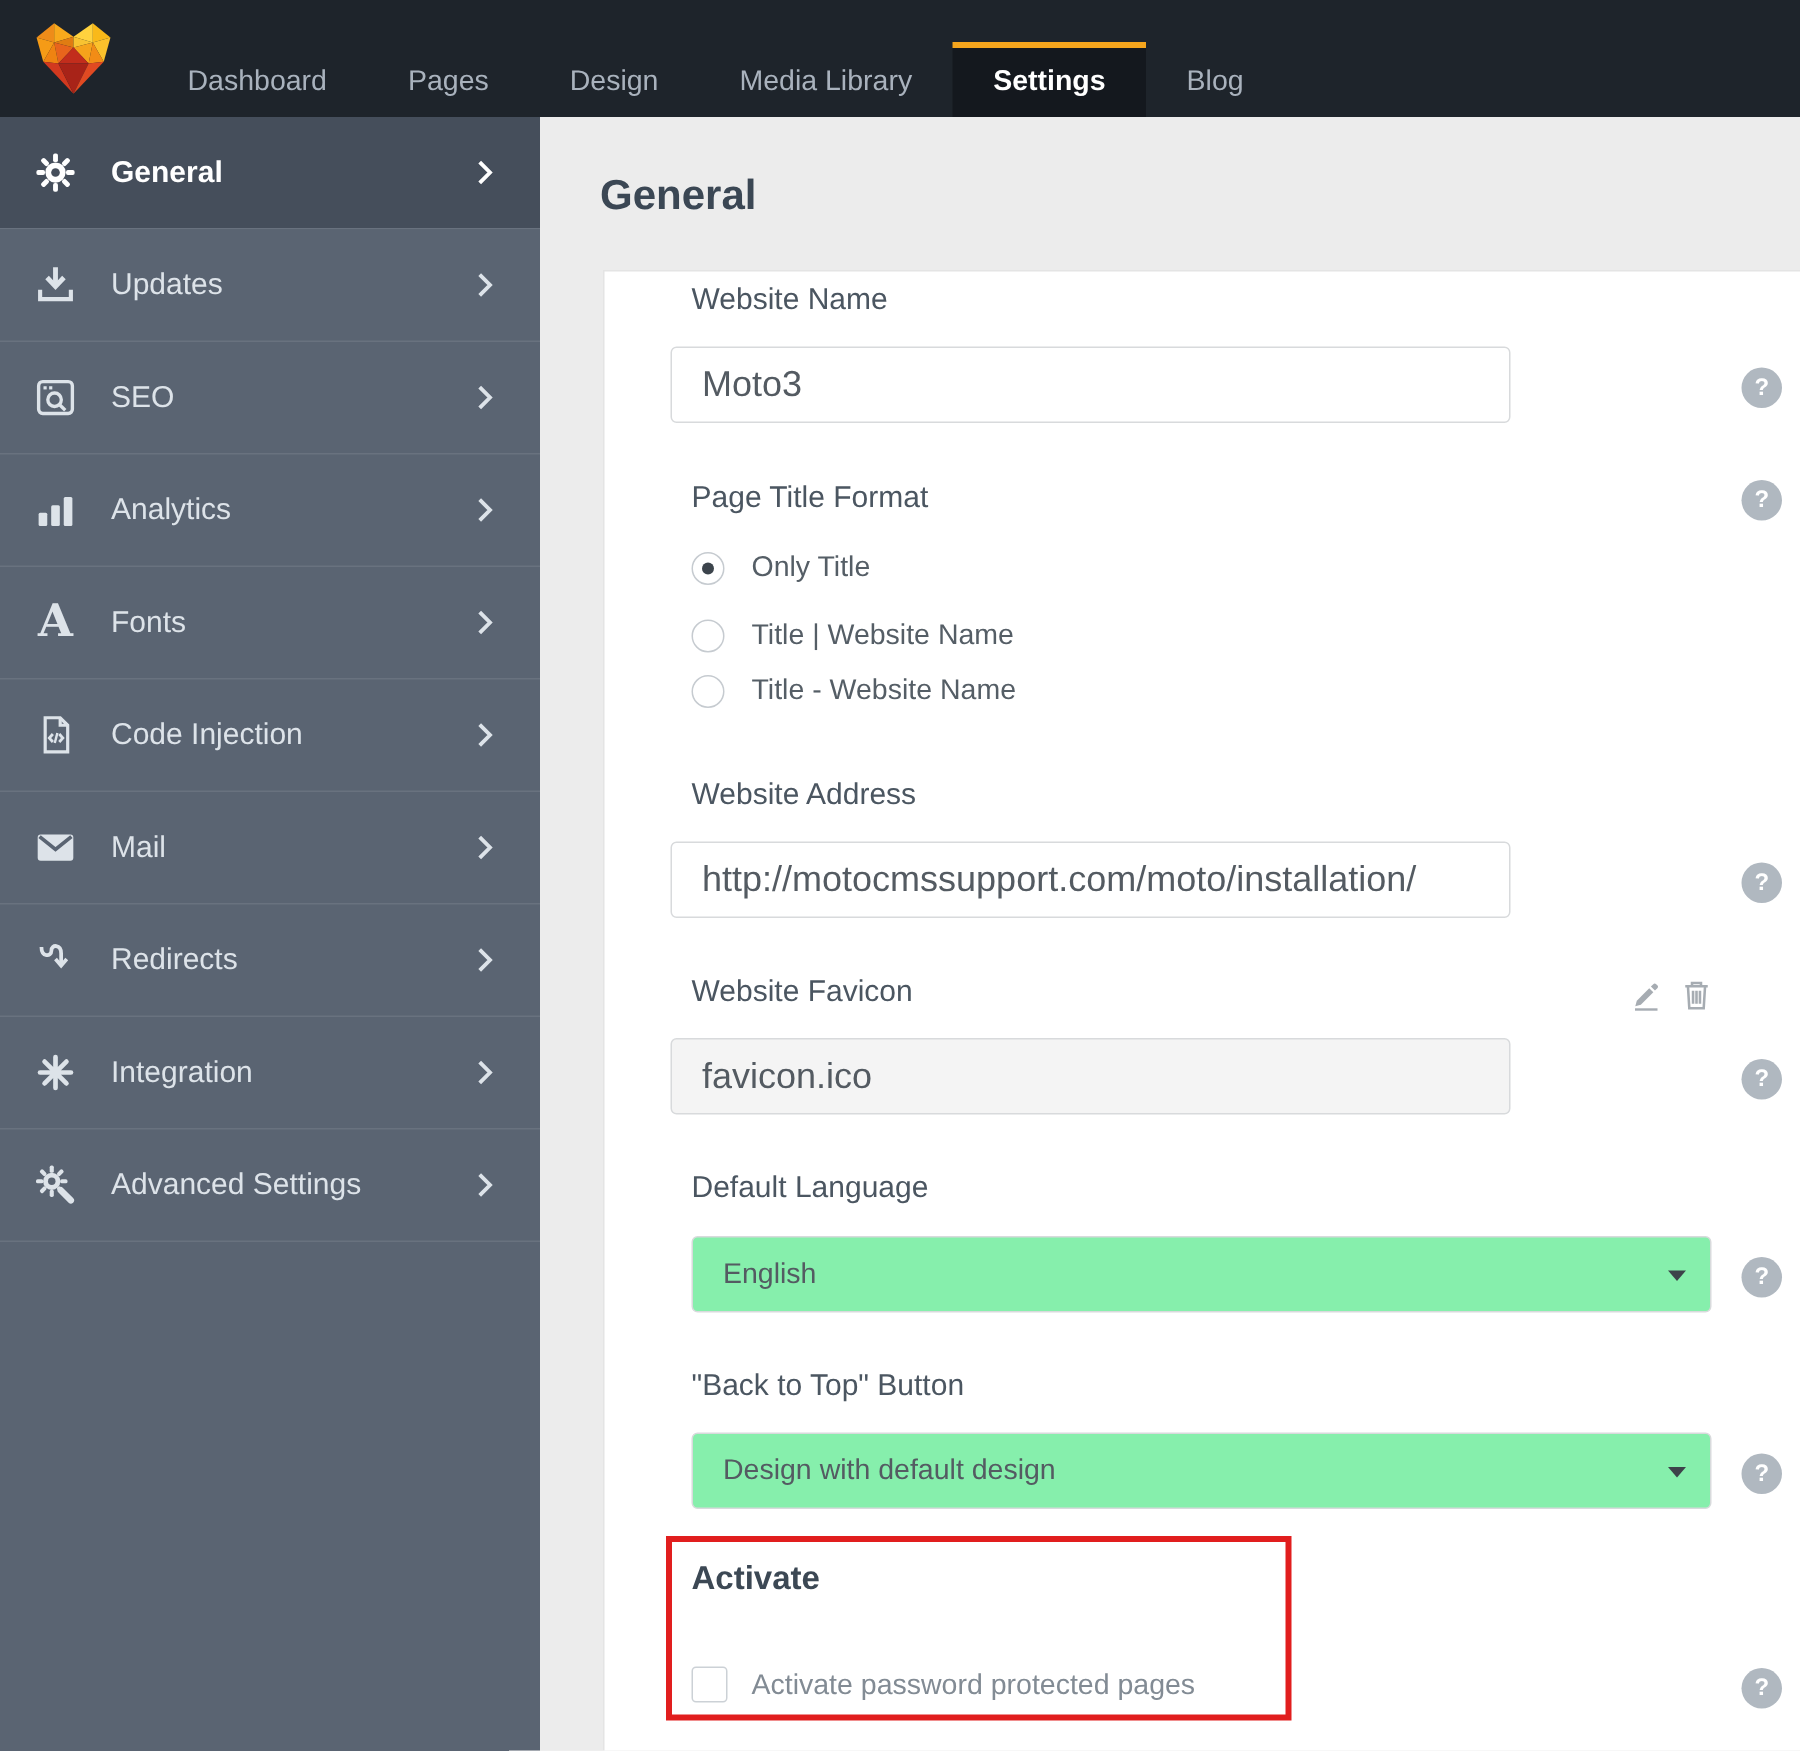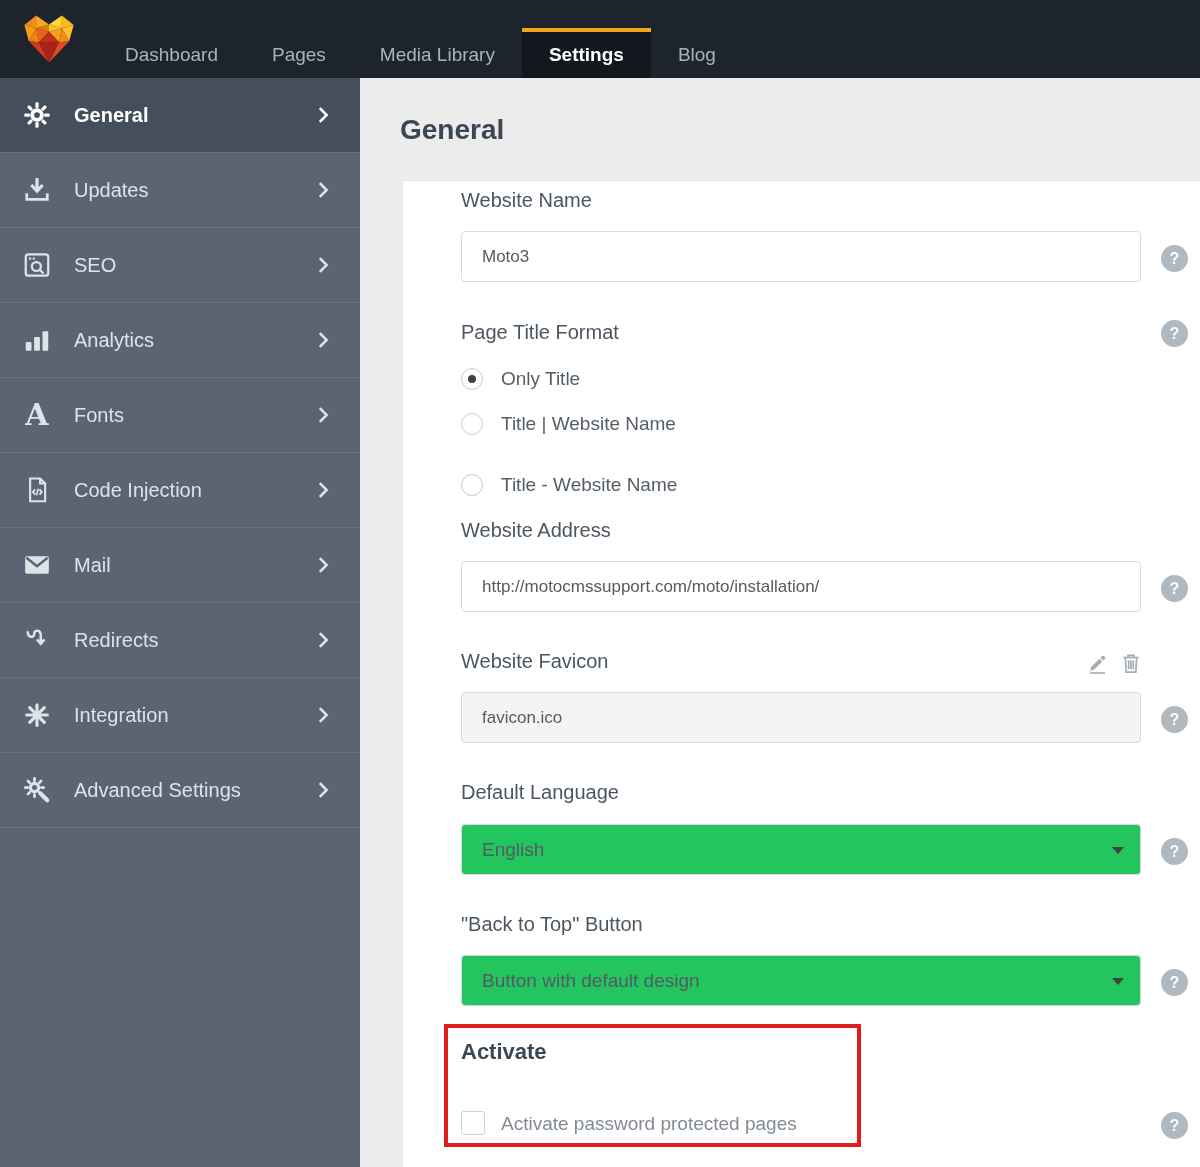--- a/index.html
+++ b/index.html
@@ -24,23 +24,23 @@
   .side-label { margin-left:20px; font-size:20px; }
   .chevron { margin-left:auto; margin-right:26px; display:flex; align-items:center; }
   .chevron svg { width:22px; height:24px; }
 
   
   .main { position:absolute; left:360px; top:78px; right:0; bottom:0; background:#ececec; }
   .page-title { position:absolute; left:40px; top:36px; font-size:28px; font-weight:600; color:#3b4754; }
   .panel { position:absolute; left:42px; top:102px; right:0; bottom:0; background:#ffffff; border-left:1px solid #e4e4e4; border-top:1px solid #e4e4e4; }
 
   .f-label { position:absolute; left:58px; font-size:20px; color:#4b5661; white-space:nowrap; }
-  .text-input { position:absolute; left:58px; width:680px; height:51px; border:1px solid #d8dadc; border-radius:4px; padding:0 20px; font-size:17px; color:#545b62; font-family:"Liberation Sans", sans-serif; background:#fff; outline:none; }
+  .text-input { position:absolute; left:44px; width:560px; height:51px; border:1px solid #d8dadc; border-radius:4px; padding:0 20px; font-size:24px; color:#545b62; font-family:"Liberation Sans", sans-serif; background:#fff; outline:none; }
   .text-input.readonly { background:#f4f4f4; }
-  .select-box { position:absolute; left:58px; width:680px; height:51px; border:1px solid #d8dadc; border-radius:4px; background:#22c55e; display:flex; align-items:center; padding:0 20px; font-size:19px; color:#545b62; cursor:pointer; }
+  .select-box { position:absolute; left:58px; width:680px; height:51px; border:1px solid #d8dadc; border-radius:4px; background:#86efac; display:flex; align-items:center; padding:0 20px; font-size:19px; color:#545b62; cursor:pointer; }
   .select-caret { position:absolute; right:16px; top:50%; margin-top:-3px; width:0; height:0; border-left:6px solid transparent; border-right:6px solid transparent; border-top:7px solid #3d434a; }
 
   .help-badge { position:absolute; left:758px; width:27px; height:27px; border-radius:50%; background:#b0b8c0; color:#ffffff; font-size:16px; font-weight:bold; text-align:center; line-height:27px; cursor:pointer; }
 
   .radio-row { position:absolute; left:58px; display:flex; align-items:center; cursor:pointer; }
   .radio { width:22px; height:22px; border:1px solid #c6cbd0; border-radius:50%; background:#fff; position:relative; flex:none; }
   .radio.checked::after { content:""; position:absolute; left:6px; top:6px; width:8px; height:8px; border-radius:50%; background:#3c444c; }
   .radio-label { margin-left:18px; font-size:19px; color:#555e66; white-space:nowrap; }
 
   .fav-icon { position:absolute; width:24px; height:26px; cursor:pointer; color:#a6acb2; }
@@ -71,20 +71,21 @@
       <polygon points="68,52 73,27 86,50" fill="#f28c16"></polygon>
       <polygon points="14,50 32,52 50,88" fill="#d2391f"></polygon>
       <polygon points="32,52 50,33 68,52" fill="#c22d1c"></polygon>
       <polygon points="32,52 68,52 50,88" fill="#a82318"></polygon>
       <polygon points="68,52 86,50 50,88" fill="#e04a22"></polygon>
     </svg>
   </div>
   <nav class="topnav">
     <a class="nav-item">Dashboard</a>
     <a class="nav-item">Pages</a>
+    <a class="nav-item">Design</a>
     <a class="nav-item">Media Library</a>
     <a class="nav-item active">Settings</a>
     <a class="nav-item">Blog</a>
   </nav>
 </header>
 
 <aside class="sidebar">
 
   <div class="side-item active">
     <span class="side-icon">
@@ -280,21 +281,21 @@
     <div class="help-badge" style="top:139px">?</div>
 
     <div class="radio-row" style="top:187px">
       <span class="radio checked"></span>
       <span class="radio-label">Only Title</span>
     </div>
     <div class="radio-row" style="top:232px">
       <span class="radio"></span>
       <span class="radio-label">Title | Website Name</span>
     </div>
-    <div class="radio-row" style="top:293px">
+    <div class="radio-row" style="top:269px">
       <span class="radio"></span>
       <span class="radio-label">Title - Website Name</span>
     </div>
 
     <div class="f-label" style="top:338px">Website Address</div>
     <input class="text-input" style="top: 380px;" type="text" value="http://motocmssupport.com/moto/installation/">
     <div class="help-badge" style="top:394px">?</div>
 
     <div class="f-label" style="top:469px">Website Favicon</div>
     <span class="fav-icon" style="left:683px; top:469px">
@@ -319,21 +320,21 @@
 
     <div class="f-label" style="top:600px">Default Language</div>
     <div class="select-box" style="top:643px">
       <span>English</span>
       <span class="select-caret"></span>
     </div>
     <div class="help-badge" style="top:657px">?</div>
 
     <div class="f-label" style="top:732px">"Back to Top" Button</div>
     <div class="select-box" style="top:774px">
-      <span>Button with default design</span>
+      <span>Design with default design</span>
       <span class="select-caret"></span>
     </div>
     <div class="help-badge" style="top:788px">?</div>
 
     <div class="annotation-box"></div>
     <div class="security-heading">Activate</div>
     <span class="checkbox"></span>
     <div class="checkbox-label">Activate password protected pages</div>
     <div class="help-badge" style="top:931px">?</div>
 

